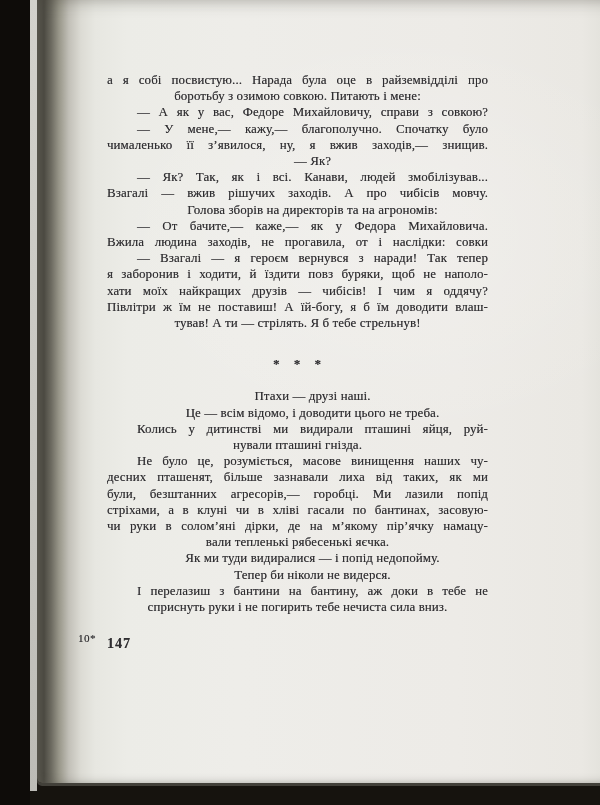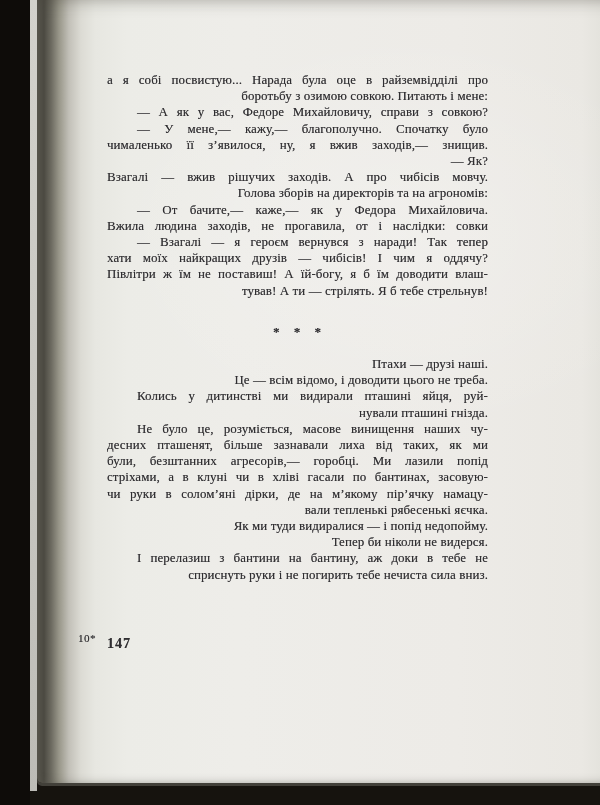--- a/index.html
+++ b/index.html
@@ -35,21 +35,21 @@
   .right-edge{
     position:absolute;left:592px;top:0;width:5px;height:780px;
     background:linear-gradient(90deg,#6b6960 0%,#55534a 45%,#3a382f 100%);
   }
   .text-block{
     position:absolute;left:70px;top:72px;width:381px;
     color:var(--ink,#2f2e31);
     font-size:12.8px;line-height:16.2px;letter-spacing:.15px;
     text-shadow:.2px .2px .35px rgba(47,46,49,.55);
   }
-  .line{min-height:16.2px;text-align:right;}
+  .line{min-height:16.2px;text-align:center;}
   .line.just{text-align:justify;text-align-last:justify;}
   .line.indent{text-indent:30px;}
   .separator{
     margin-top:25px;margin-bottom:16px;height:16.2px;
     text-align:center;font-size:13px;font-weight:600;
     word-spacing:9px;letter-spacing:1px;
   }
   .sig-mark{
     position:absolute;left:41px;top:632px;
     font-size:11px;color:var(--ink,#2f2e31);letter-spacing:.5px;
@@ -69,25 +69,27 @@
   <div class="prev-page-edge"></div>
   <div class="page">
     <div class="text-block">
       <div class="section">
           <div class="line just">а я собі посвистую... Нарада була оце в райземвідділі про</div>
           <div class="line">боротьбу з озимою совкою. Питають і мене:</div>
           <div class="line indent just">— А як у вас, Федоре Михайловичу, справи з совкою?</div>
           <div class="line indent just">— У мене,— кажу,— благополучно. Спочатку було</div>
           <div class="line just">чималенько її з’явилося, ну, я вжив заходів,— знищив.</div>
           <div class="line indent">— Як?</div>
+          <div class="line indent just">— Як? Так, як і всі. Канави, людей змобілізував...</div>
           <div class="line just">Взагалі — вжив рішучих заходів. А про чибісів мовчу.</div>
           <div class="line indent">Голова зборів на директорів та на агрономів:</div>
           <div class="line indent just">— От бачите,— каже,— як у Федора Михайловича.</div>
           <div class="line just">Вжила людина заходів, не прогавила, от і наслідки: совки</div>
           <div class="line indent just">— Взагалі — я героєм вернувся з наради! Так тепер</div>
+          <div class="line just">я заборонив і ходити, й їздити повз буряки, щоб не наполо-</div>
           <div class="line just">хати моїх найкращих друзів — чибісів! І чим я оддячу?</div>
           <div class="line just">Півлітри ж їм не поставиш! А їй-богу, я б їм доводити влаш-</div>
           <div class="line">тував! А ти — стрілять. Я б тебе стрельнув!</div>
         </div>
       <div class="separator">* * *</div>
       <div class="section">
           <div class="line indent">Птахи — друзі наші.</div>
           <div class="line indent">Це — всім відомо, і доводити цього не треба.</div>
           <div class="line indent just">Колись у дитинстві ми видирали пташині яйця, руй-</div>
           <div class="line">нували пташині гнізда.</div>

